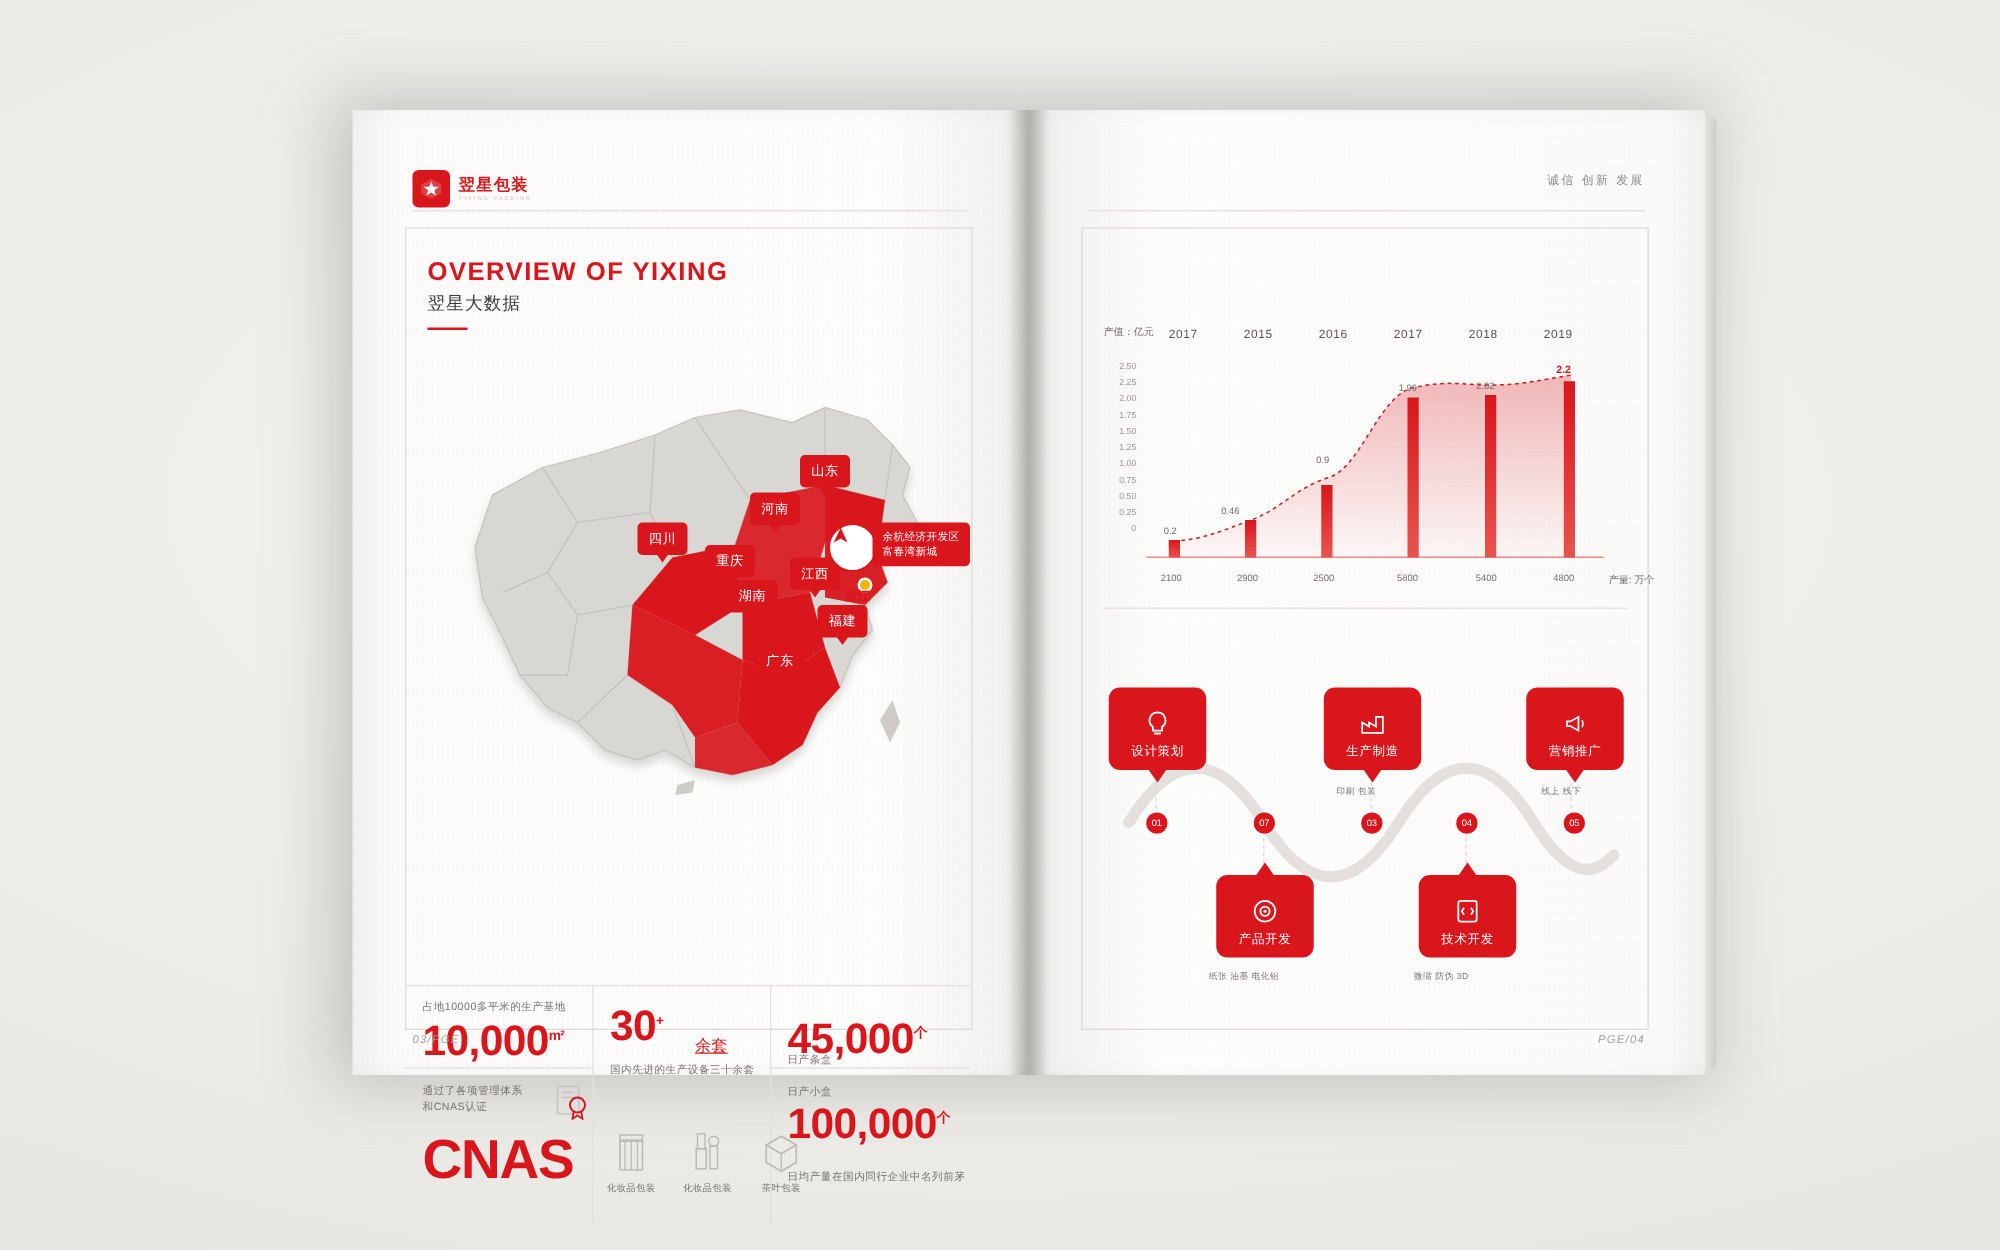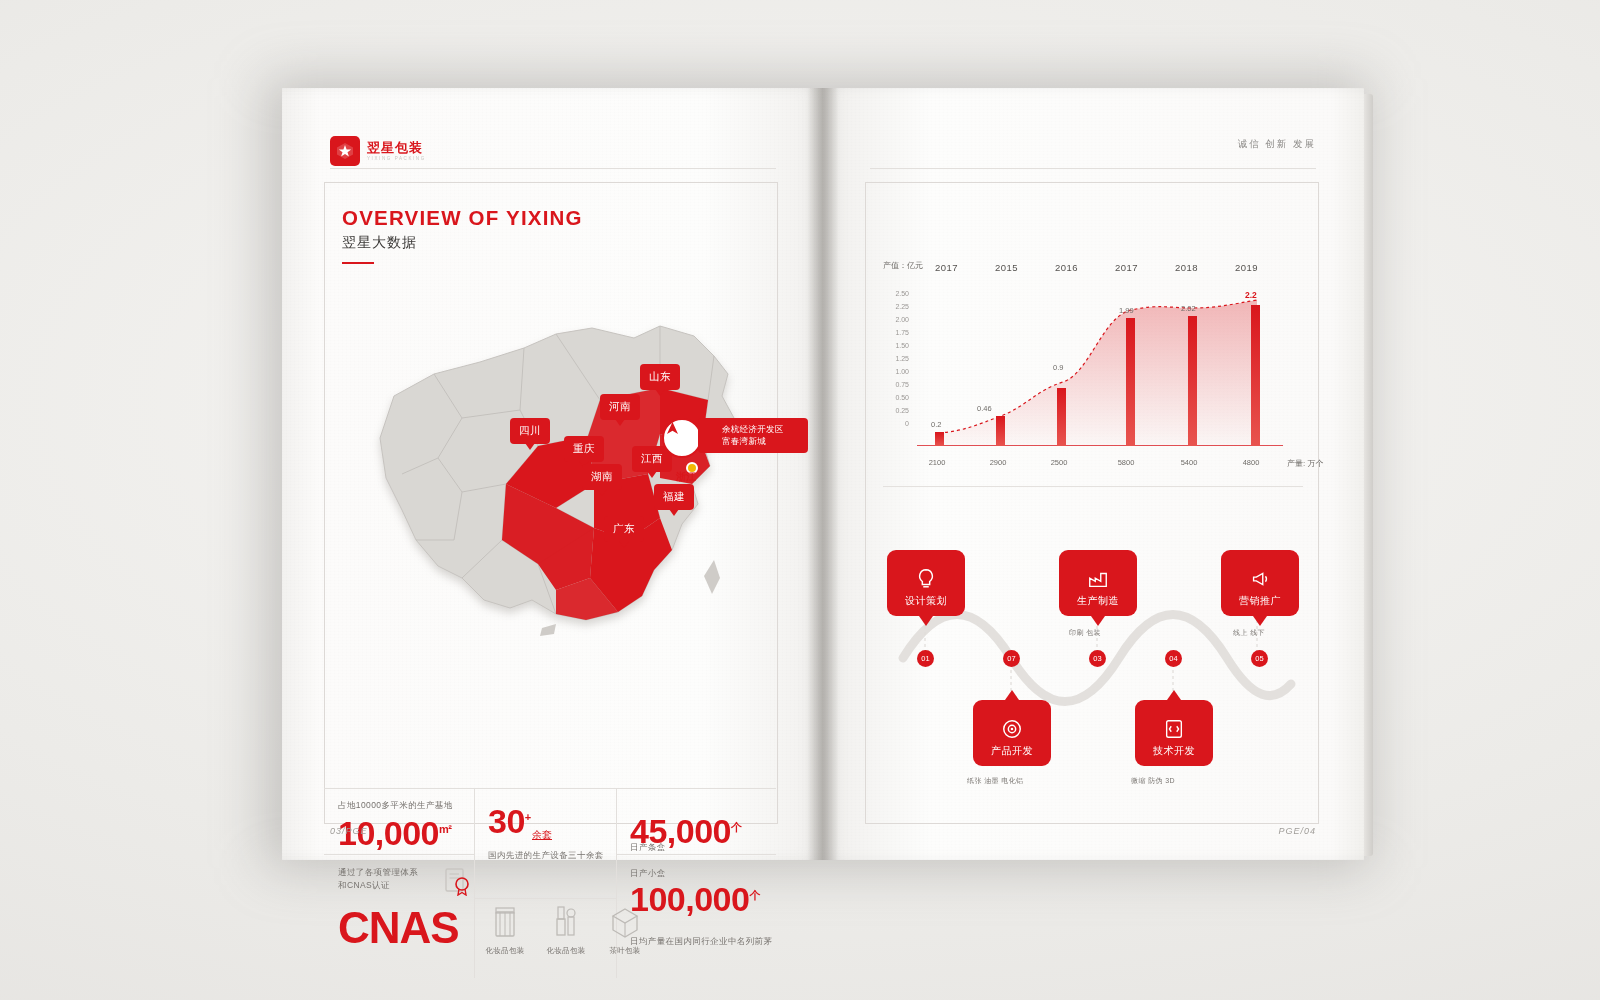--- a/index.html
+++ b/index.html
@@ -96,21 +96,21 @@
   .pin:after{
     content:"";position:absolute;left:50%;top:25px;transform:translateX(-50%);
     border-left:5px solid transparent;border-right:5px solid transparent;border-top:7px solid #d9161c;
   }
   .pin-dot{
     position:absolute;width:8px;height:8px;border-radius:50%;background:#f2b705;
     border:2px solid #fff;
   }
   .callout{
     position:absolute;background:#d9161c;color:#fff;border-radius:4px;
-    padding:5px 24px;font-size:8.5px;line-height:1.45;letter-spacing:.3px;white-space:nowrap;
+    padding:5px 8px;font-size:8.5px;line-height:1.45;letter-spacing:.3px;white-space:nowrap;
   }
   .callout-ring{
     position:absolute;width:36px;height:36px;border-radius:50%;border:2px solid #d9161c;
     background:#fff;display:flex;align-items:center;justify-content:center;
   }
 
   
   .stats{position:absolute;left:42px;top:700px;width:452px;height:190px;}
   .vline{position:absolute;width:1px;background:#e2dfdc;}
   .hline{position:absolute;height:1px;background:#e2dfdc;}
@@ -294,21 +294,21 @@
           <line x1="7.5" y1="8" x2="17" y2="8" stroke="#c9c6c2" stroke-width="1.2"></line>
           <line x1="7.5" y1="12" x2="17" y2="12" stroke="#c9c6c2" stroke-width="1.2"></line>
           <circle cx="20" cy="18" r="6" fill="none" stroke="#d9161c" stroke-width="1.6"></circle>
           <path d="M17 23 L16 29 L20 26.5 L24 29 L23 23" fill="none" stroke="#d9161c" stroke-width="1.4"></path>
         </svg>
         <div class="cnas" style="position:absolute;left:14px;top:118px;">CNAS</div>
 
         <div style="position:absolute;left:164px;top:16px;" class="s-big">
           <span>30</span><span class="s-sup">+</span>
         </div>
-        <div style="position:absolute;left:208px;top:40px;font-size:10px;color:#d9161c;text-decoration:underline;">余套</div>
+        <div style="position:absolute;left:232px;top:40px;font-size:13px;color:#d9161c;text-decoration:underline;">余套</div>
         <div style="position:absolute;left:164px;top:62px;width:122px;" class="s-label">国内先进的生产设备三十余套</div>
 
         <svg style="position:absolute;left:168px;top:118px;" width="26" height="34" viewBox="0 0 26 34">
           <rect x="4" y="6" width="18" height="24" rx="1" fill="none" stroke="#bdbab6" stroke-width="1.3"></rect>
           <line x1="8" y1="6" x2="8" y2="30" stroke="#bdbab6" stroke-width="1"></line>
           <line x1="13" y1="6" x2="13" y2="30" stroke="#bdbab6" stroke-width="1"></line>
           <line x1="18" y1="6" x2="18" y2="30" stroke="#bdbab6" stroke-width="1"></line>
           <rect x="4" y="2" width="18" height="5" fill="none" stroke="#bdbab6" stroke-width="1.2"></rect>
         </svg>
         <div class="icon-cap" style="position:absolute;left:158px;top:158px;width:46px;">化妆品包装</div>

